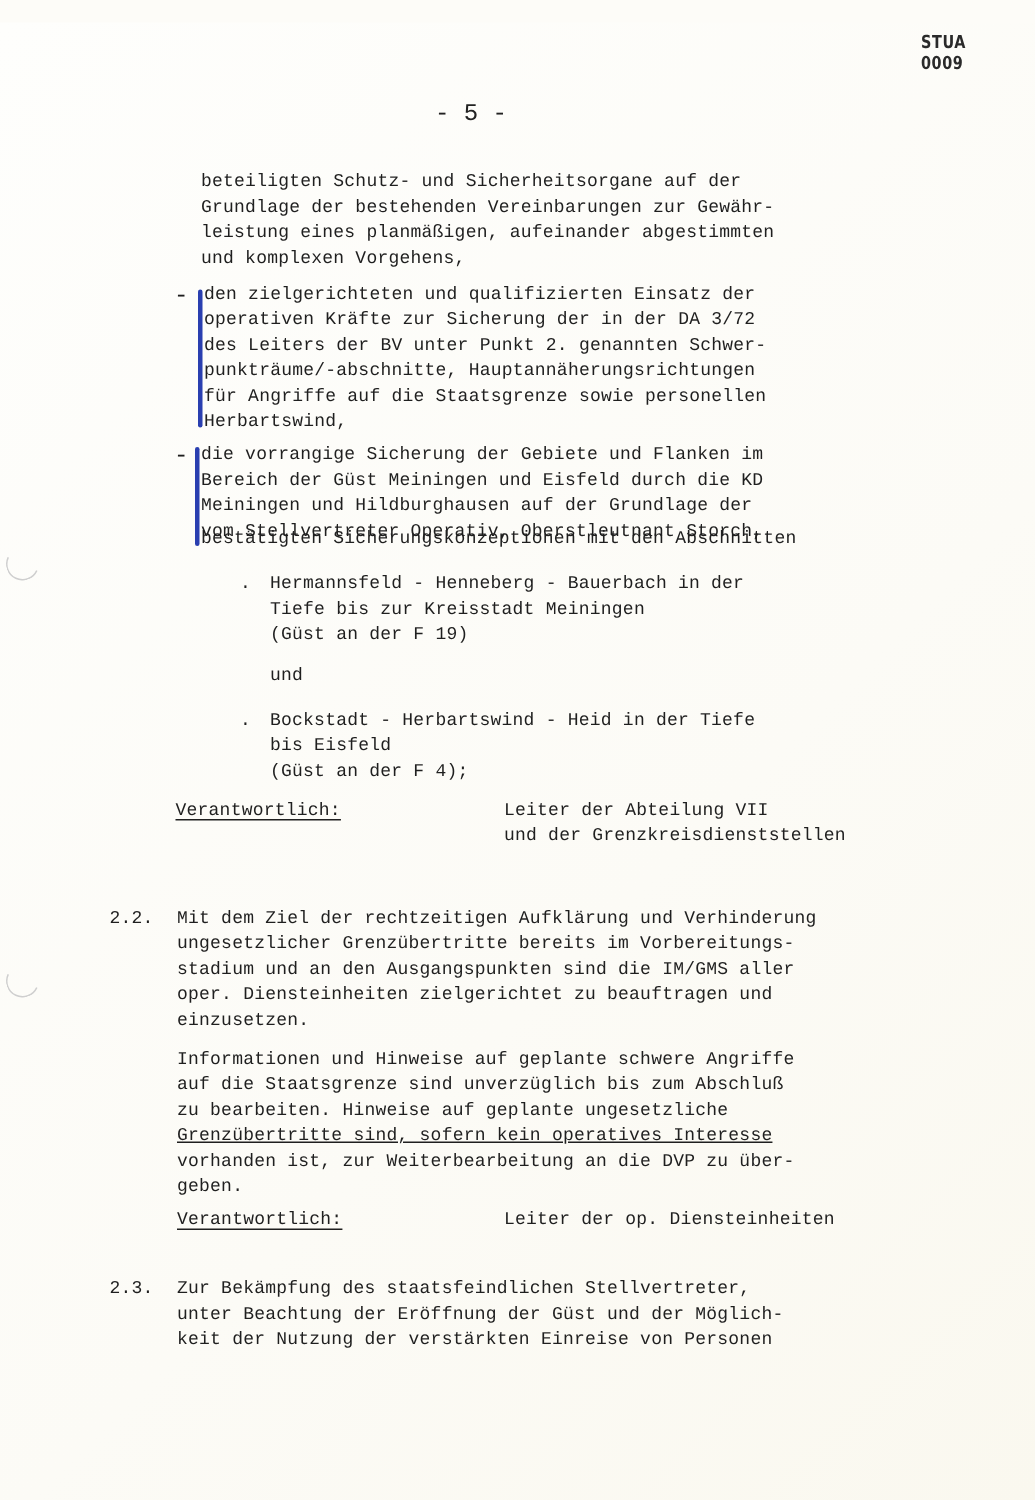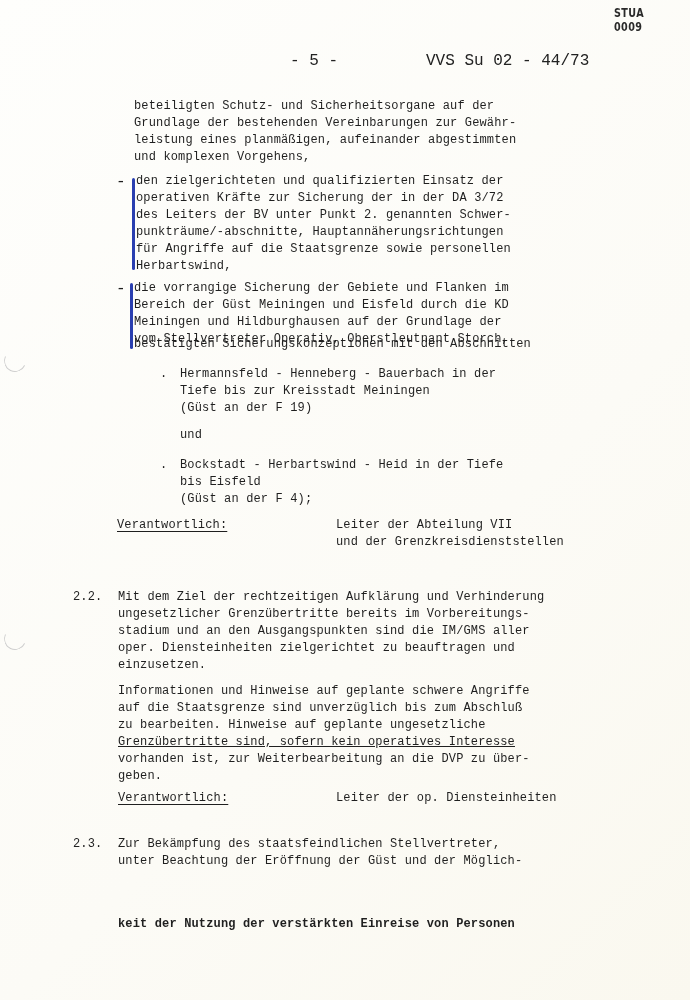--- a/index.html
+++ b/index.html
@@ -3,21 +3,21 @@
 <meta charset="utf-8">
 <style>
   html, body { margin: 0; padding: 0; }
   body {
     width: 690px; height: 1000px; overflow: hidden;
     background: #fdfcf8;
     font-family: "Liberation Mono", "DejaVu Sans Mono", monospace;
     color: #1e1e1e;
     position: relative;
   }
-  .page { position: absolute; inset: 0; background: linear-gradient(135deg, #fefefc 0%, #fcfbf6 60%, #faf8ef 100%); }
+  .page { position: absolute; inset: 0; background: linear-gradient(135deg, #fefefc 0%, #fcfbf6 60%, #faf8ef 100%); margin-top: 15px; }
   .stamp {
     position: absolute; left: 614px; top: 6px;
     font-family: "DejaVu Sans", sans-serif; font-weight: bold;
     font-size: 12px; line-height: 14px; letter-spacing: 0.5px;
     color: #2a2a2a; transform: scaleX(0.8); transform-origin: left top;
   }
   .stamp div { display: block; }
   .header {
     position: absolute; top: 52px; left: 0; width: 690px; height: 20px;
     font-size: 16px; color: #222;
@@ -44,21 +44,20 @@
 
 <div class="page">
 
   <div class="stamp">
     <div>STUA</div>
     <div>0009</div>
   </div>
 
   <div class="header">
     <span class="pgnum">- 5 -</span>
-    <span class="ref">VVS Su 02 - 44/73</span>
   </div>
 
   <div class="hole" style="left:4px; top:350px;"></div>
   <div class="hole" style="left:4px; top:628px;"></div>
 
   <div>
     <div class="t" style="left:134px; top:98px;">beteiligten Schutz- und Sicherheitsorgane auf der</div>
     <div class="t" style="left:134px; top:115px;">Grundlage der bestehenden Vereinbarungen zur Gewähr-</div>
     <div class="t" style="left:134px; top:132px;">leistung eines planmäßigen, aufeinander abgestimmten</div>
     <div class="t" style="left:134px; top:149px;">und komplexen Vorgehens,</div>
@@ -124,16 +123,16 @@
     <div class="t" style="left:118px; top:768px;">geben.</div>
 
     <div class="t u" style="left:118px; top:790px;">Verantwortlich:</div>
     <div class="t" style="left:336px; top:790px;">Leiter der op. Diensteinheiten</div>
   </div>
 
   <div>
     <div class="t" style="left:73px; top:836px;">2.3.</div>
     <div class="t" style="left:118px; top:836px;">Zur Bekämpfung des staatsfeindlichen Stellvertreter,</div>
     <div class="t" style="left:118px; top:853px;">unter Beachtung der Eröffnung der Güst und der Möglich-</div>
-    <div class="t" style="left:118px; top:916px;font-weight:bold;">keit der Nutzung der verstärkten Einreise von Personen</div>
+    <div class="t" style="left:118px; top:870px;">keit der Nutzung der verstärkten Einreise von Personen</div>
   </div>
 
 </div>
 
 </body></html>

